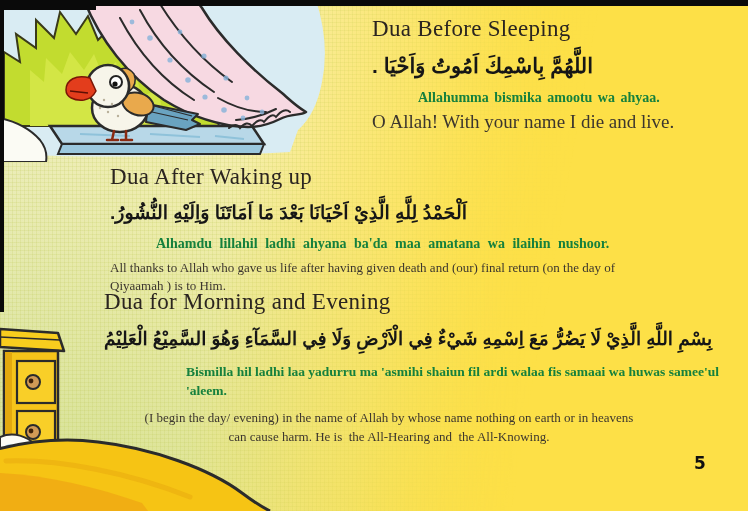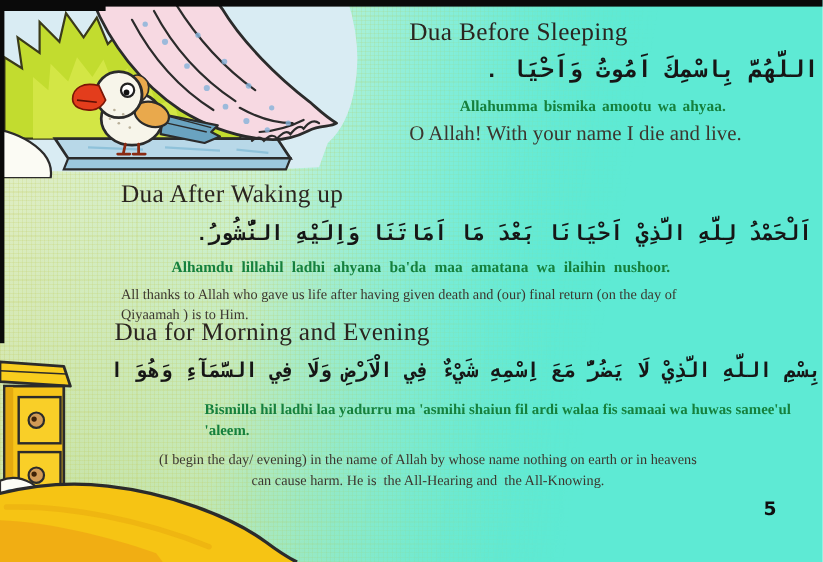--- a/index.html
+++ b/index.html
@@ -1,18 +1,18 @@
 <!DOCTYPE html>
 <html><head>
 <meta charset="utf-8">
 <style>
   html,body{margin:0;padding:0;background:#ffffff;}
   .page{
     position:relative;width:748px;height:511px;overflow:hidden;
-    background:#5eead4;
+    background:#fde047;
     font-family:"Liberation Serif",serif;
   }
   .texture{
     position:absolute;inset:0;pointer-events:none;
     background-image:
       repeating-linear-gradient(90deg, rgba(193,203,92,0.20) 0 1px, transparent 1px 4px),
       repeating-linear-gradient(0deg, rgba(193,203,92,0.20) 0 1px, transparent 1px 4px),
       radial-gradient(ellipse at 6% 100%, rgba(178,208,108,0.45), transparent 55%),
       linear-gradient(100deg, rgba(236,238,196,0.95) 0%, rgba(242,244,212,0.75) 30%, rgba(250,250,238,0.40) 52%, rgba(255,255,255,0) 70%);
     -webkit-mask-image:linear-gradient(100deg,#000 0%,#000 32%,rgba(0,0,0,0.5) 52%,transparent 72%);
@@ -24,22 +24,22 @@
   .dua{position:absolute;}
   .s1{left:372px;top:15px;width:372px;}
   .s2{left:110px;top:163px;width:628px;}
   .s3{left:104px;top:288px;width:642px;}
 
   .sec-title{
     margin:0 0 4px 0;font-family:"Liberation Serif",serif;font-weight:400;
     font-size:23px;line-height:28px;color:#2b2520;letter-spacing:.3px;
   }
   .arabic{
-    font-family:Liberation Mono, monospace;font-weight:bold;color:#161616;
-    text-align:right;margin:0 0 4px 0;
+    font-family:Liberation Sans, sans-serif;font-weight:bold;color:#161616;
+    text-align:left;margin:0 0 4px 0;
   }
   .a1{font-size:21px;line-height:38px;}
   .a2{font-size:19px;line-height:36px;}
   .a3{font-size:18.5px;line-height:38px;white-space:nowrap;overflow:hidden;}
   .translit{
     font-family:"Liberation Serif",serif;font-weight:bold;color:#15803d;
     font-size:14px;line-height:18px;margin:0 0 6px 0;white-space:pre;word-spacing:2px;padding-left:46px;
   }
   .t2{word-spacing:4px;}
   .t3{font-size:13.5px;line-height:19px;word-spacing:0;margin-bottom:8px;margin-left:36px;}

